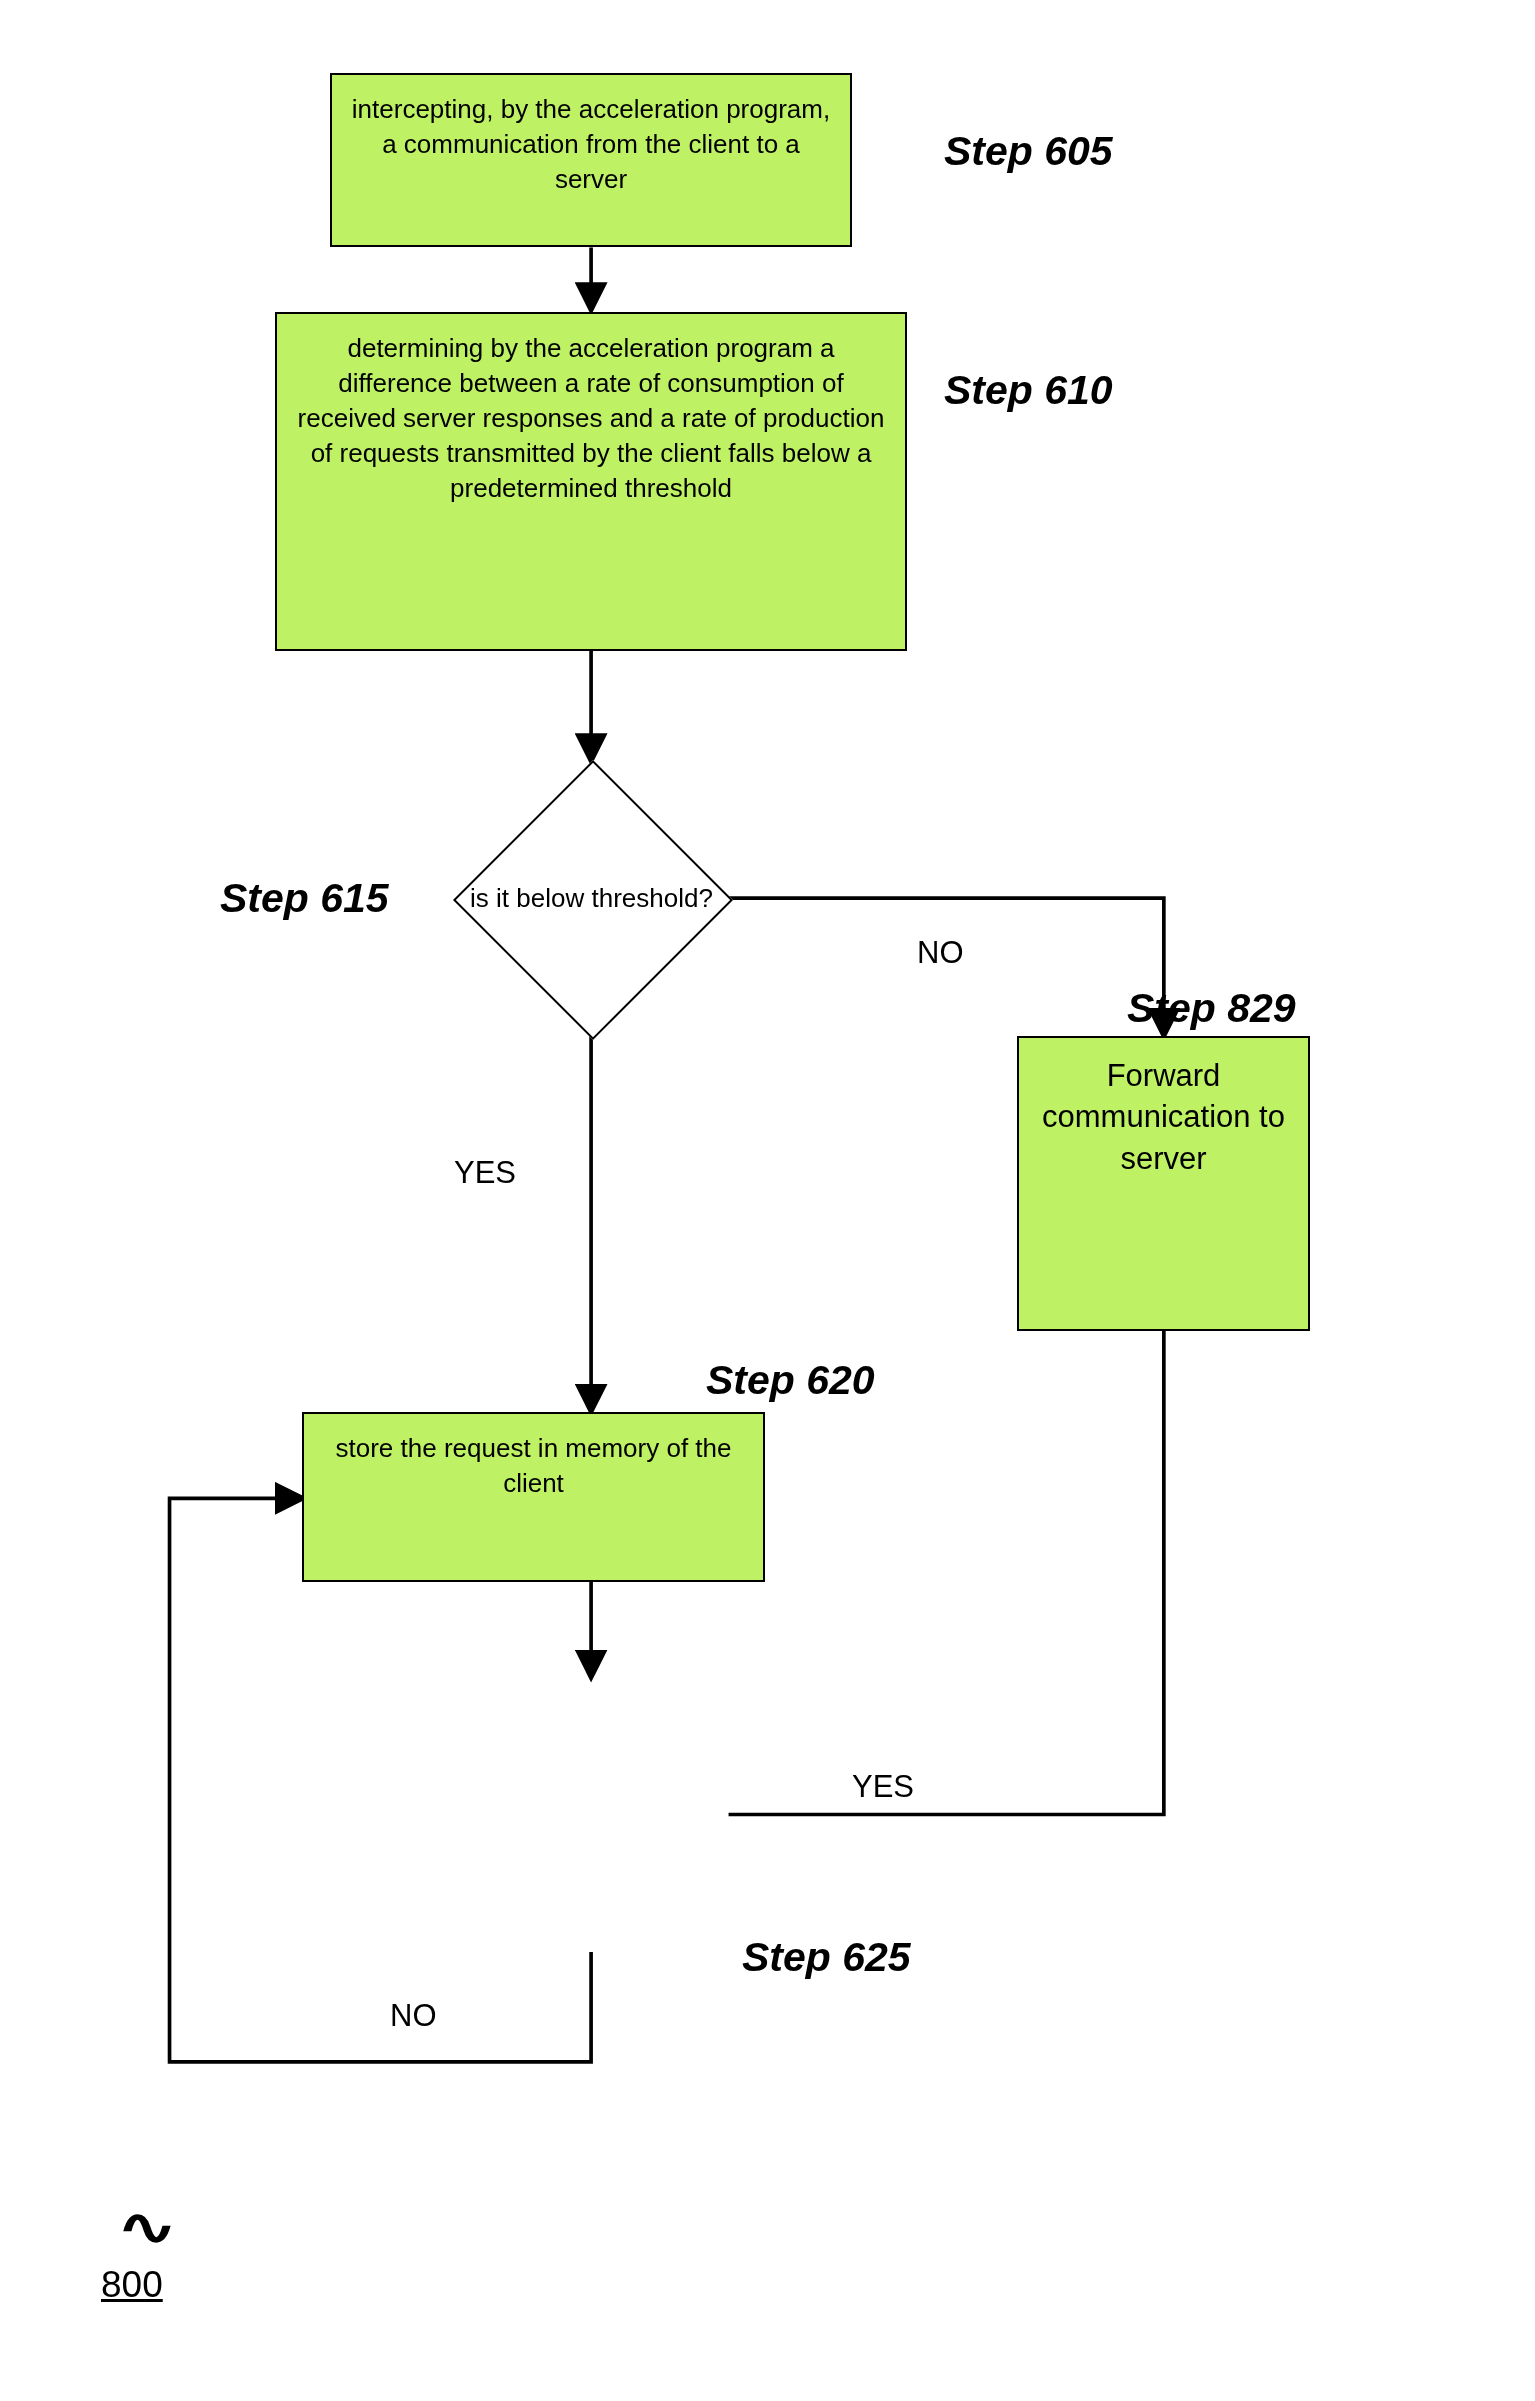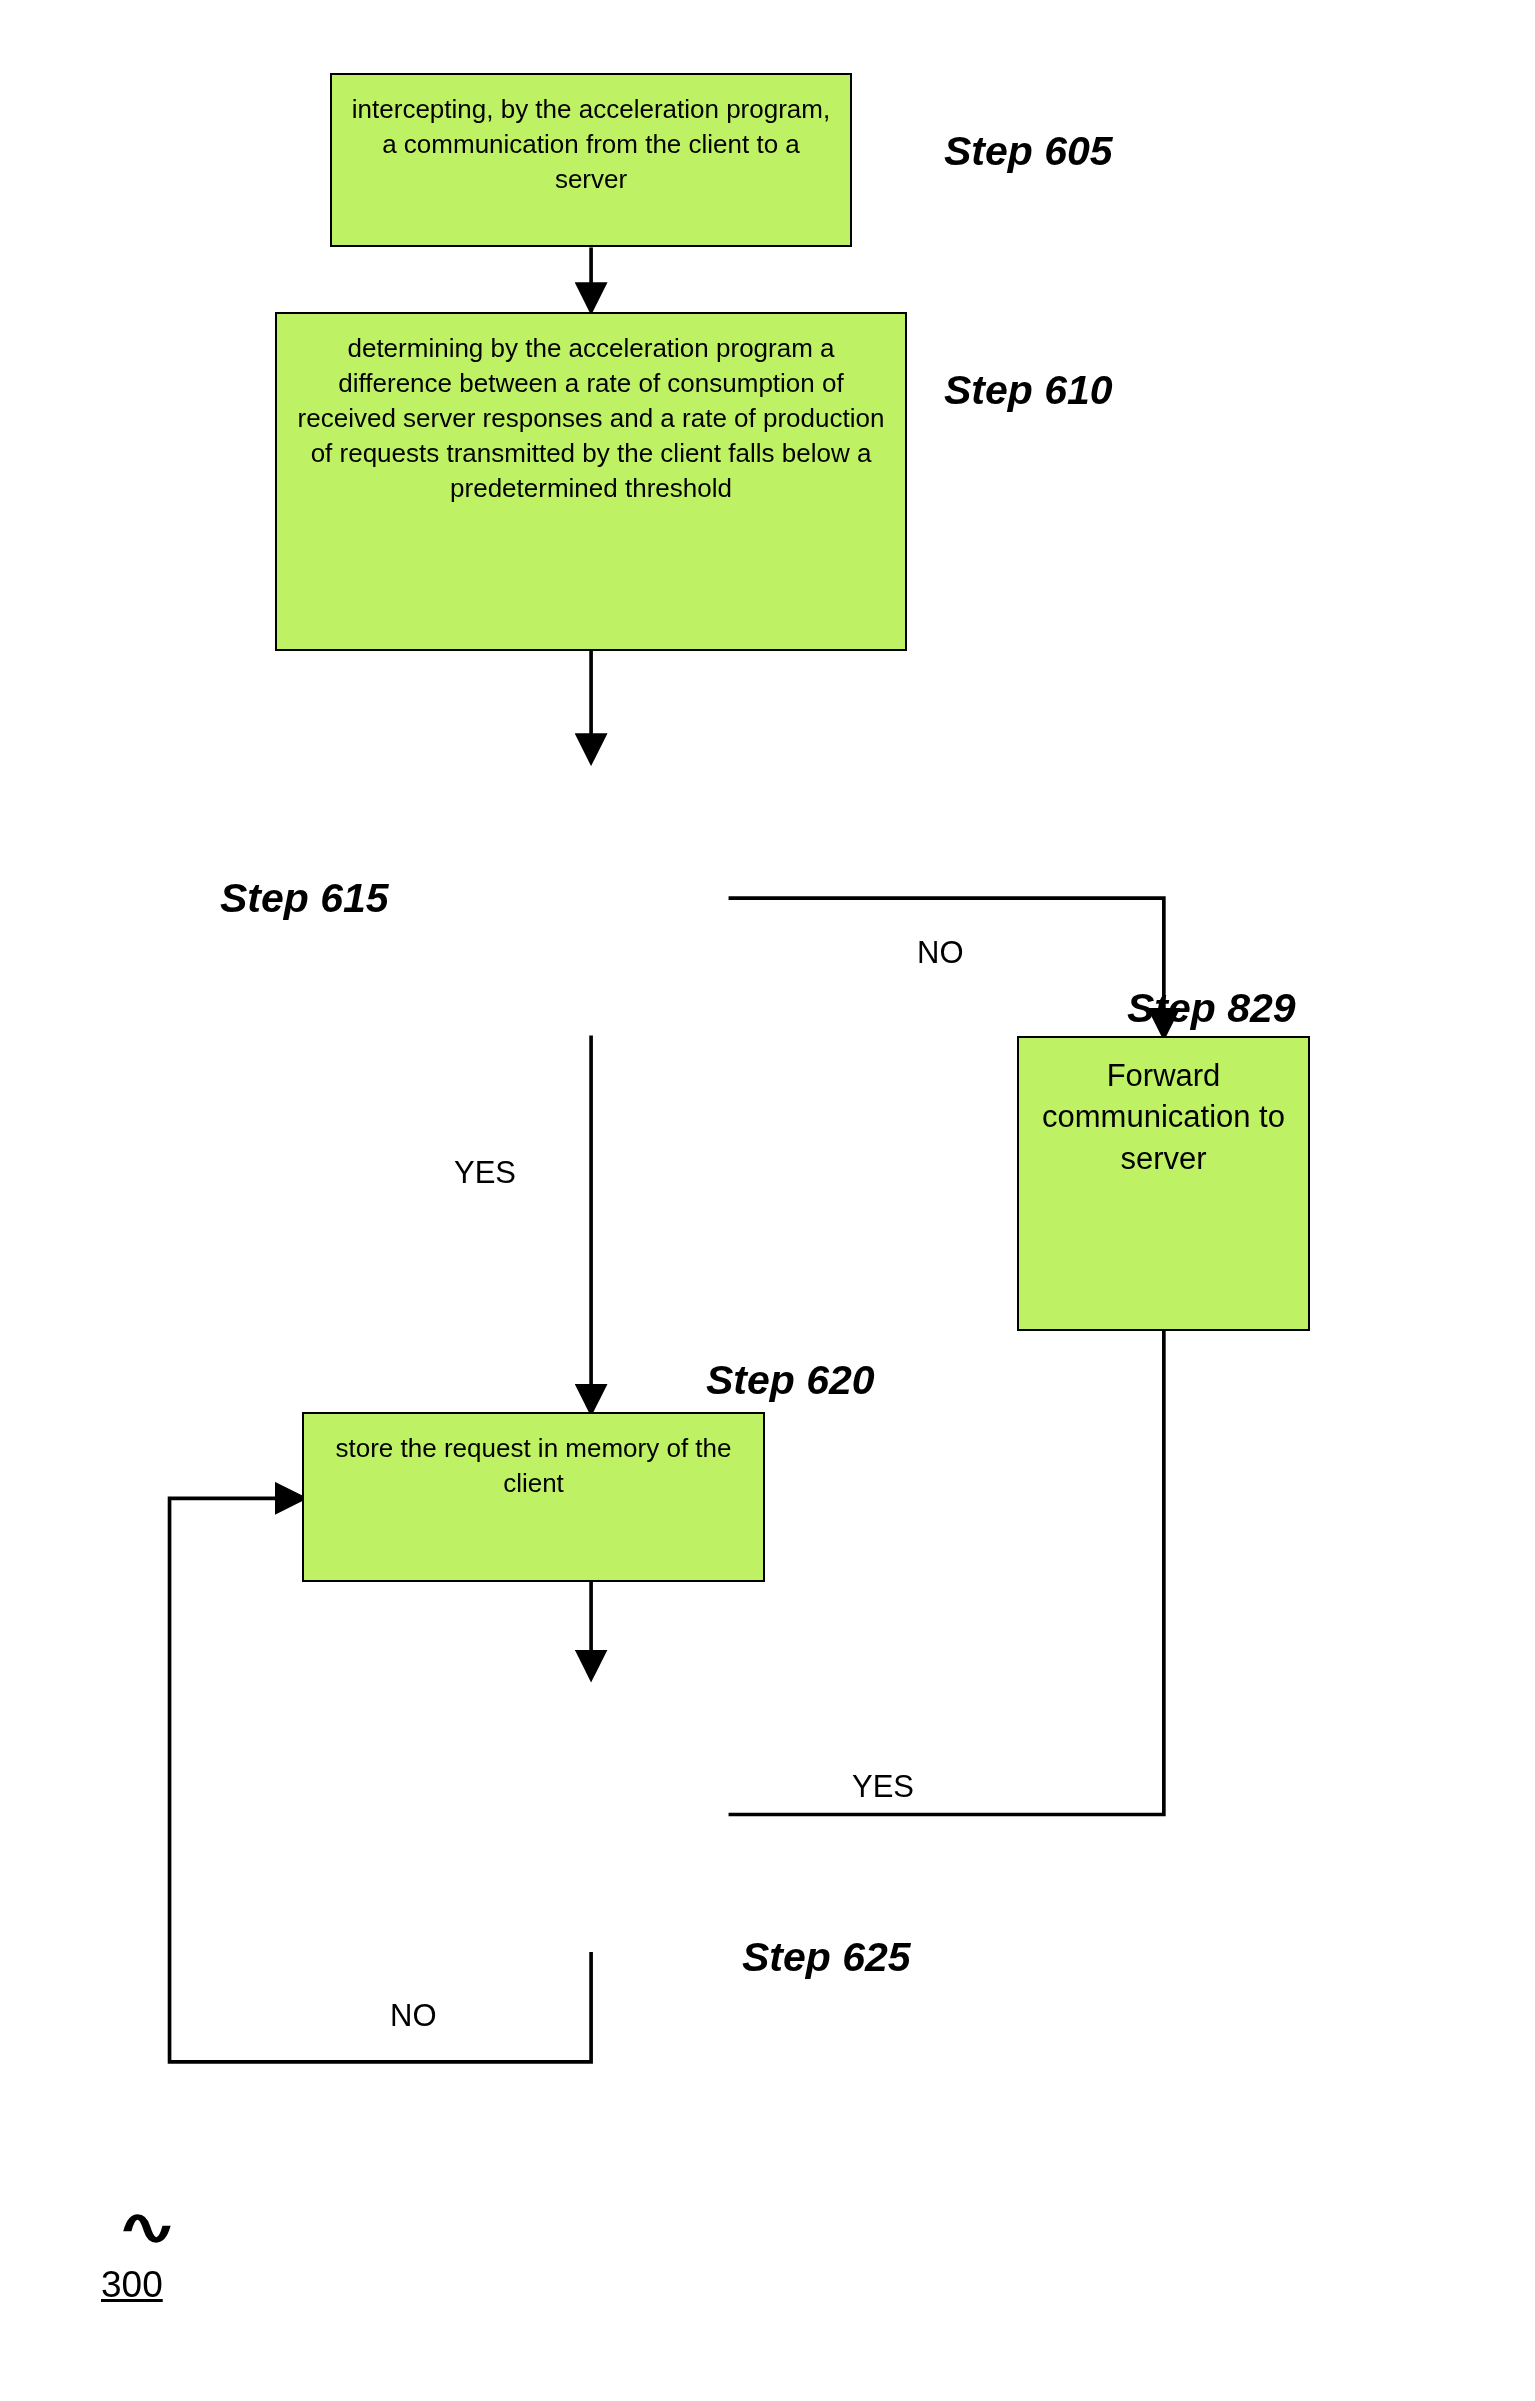--- a/index.html
+++ b/index.html
@@ -107,20 +107,24 @@
   <div class="box" style="left:330px; top:73px; width:522px; height:174px;">
     <span>intercepting, by the acceleration program, a communication from  the client to a server</span>
   </div>
   <div class="label" style="left:944px; top:128px;">Step 605</div>
 
   <div class="box" style="left:275px; top:312px; width:632px; height:339px;">
     <span>determining by the acceleration program a difference between a rate of consumption of received server responses and a rate of production of requests transmitted by the client falls below a predetermined threshold</span>
   </div>
   <div class="label" style="left:944px; top:367px;">Step 610</div>
 
+  <div class="diamond-wrap" style="left:454px; top:761px; width:275px; height:275px;">
+    <div class="diamond" style="left:40px; top:40px; width:194px; height:194px;"></div>
+    <div class="diamond-text">is it below threshold?</div>
+  </div>
   <div class="label" style="left:220px; top:875px;">Step 615</div>
 
   <div class="edge-label" style="left:917px; top:935px;">NO</div>
   <div class="edge-label" style="left:454px; top:1155px;">YES</div>
 
   <div class="box" style="left:1017px; top:1036px; width:293px; height:295px; font-size:31px;">
     <span>Forward communication to server</span>
   </div>
   <div class="label" style="left:1127px; top:985px;">Step 829</div>
 
@@ -128,16 +132,16 @@
     <span>store the request in memory of the client</span>
   </div>
   <div class="label" style="left:706px; top:1357px;">Step 620</div>
 
   <div class="label" style="left:742px; top:1934px;">Step 625</div>
 
   <div class="edge-label" style="left:852px; top:1769px;">YES</div>
   <div class="edge-label" style="left:390px; top:1998px;">NO</div>
 
   <div class="squiggle" style="left:124px; top:2195px;">∿</div>
-  <div class="figref" style="left:101px; top:2264px;">300</div>
+  <div class="figref" style="left:101px; top:2264px;">800</div>
 
 </div>
 
 
 </body></html>

